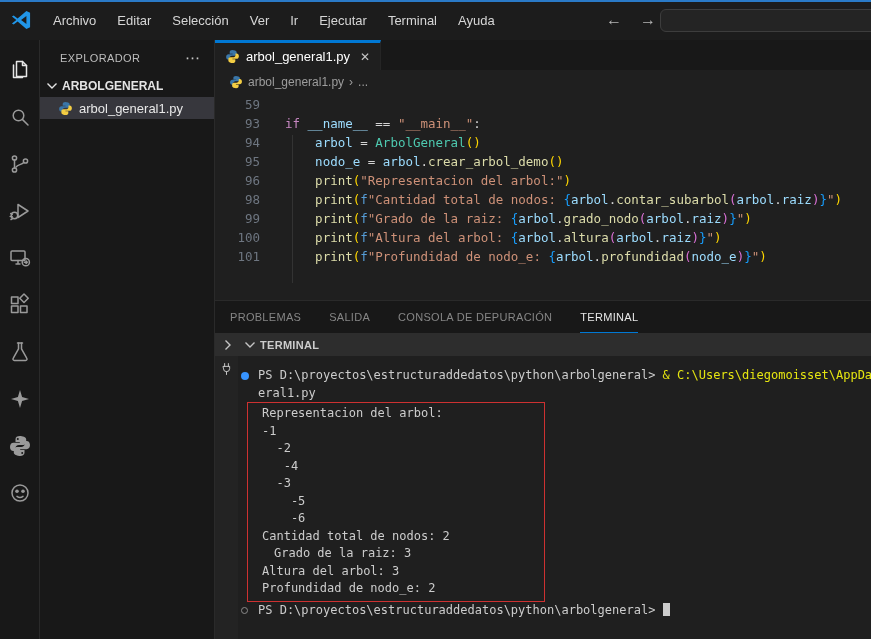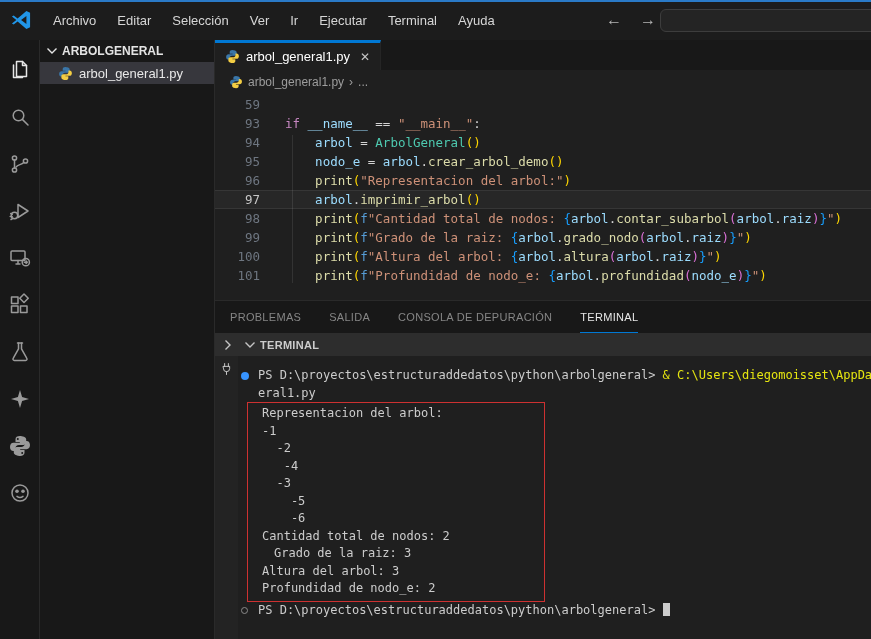--- a/index.html
+++ b/index.html
@@ -189,20 +189,24 @@
             <circle fill="none" stroke="currentColor" stroke-width="1.5" stroke-linecap="round" stroke-linejoin="round" cx="12" cy="12" r="8"></circle>
             <circle fill="currentColor" cx="9" cy="10.3" r="1.8"></circle>
             <circle fill="currentColor" cx="15" cy="10.3" r="1.8"></circle>
             <path fill="none" stroke="currentColor" stroke-width="1.5" stroke-linecap="round" stroke-linejoin="round" d="M9 15.4c2 1.4 4 1.4 6 0"></path>
           </svg>
         </span>
       </div>
     </div>
 
   <div id="sidebar">
+    <div id="sidebar-header">
+      <span id="sidebar-title">EXPLORADOR</span>
+      <span id="sidebar-more">⋯</span>
+    </div>
     <div class="folder-row">
       <span class="chev"><svg viewBox="0 0 16 16">
             <path fill="none" stroke="currentColor" stroke-width="1.4" d="M3.5 5.5 8 10l4.5-4.5"></path>
           </svg></span>
       <span>ARBOLGENERAL</span>
     </div>
     <div class="file-row selected">
       <span class="pyicon"><svg viewBox="0 0 16 16">
             <path fill="#3a76a8" d="M7.9 1C6.1 1 5 1.8 5 3.2V5h3.1v.5H3.7C2.3 5.5 1.2 6.7 1.2 8.4s1 2.9 2.4 2.9h1.2V9.6c0-1.4 1.2-2.5 2.6-2.5h3c1.2 0 2-.8 2-2V3.2C12.4 1.9 9.7 1 7.9 1z"></path>
             <path fill="#f3cd43" d="M8.1 15c1.8 0 2.9-.8 2.9-2.2V11H7.9v-.5h4.4c1.4 0 2.5-1.2 2.5-2.9s-1-2.9-2.4-2.9h-1.2v1.7c0 1.4-1.2 2.5-2.6 2.5h-3c-1.2 0-2 .8-2 2v1.9C3.6 14.1 6.3 15 8.1 15z"></path>
@@ -231,21 +235,20 @@
       <span>›</span>
       <span>...</span>
     </div>
     <div id="code">
       <div id="indent-guide"></div>
     <div class="code-row"><span class="lnum">59</span><span class="lcode"></span></div>
         <div class="code-row"><span class="lnum">93</span><span class="lcode"><span style="color: rgb(197, 134, 192);">if</span><span style="color: rgb(212, 212, 212);"> </span><span style="color: rgb(156, 220, 254);">__name__</span><span style="color: rgb(212, 212, 212);"> == </span><span style="color: rgb(206, 145, 120);">"__main__"</span><span style="color: rgb(212, 212, 212);">:</span></span></div>
         <div class="code-row"><span class="lnum">94</span><span class="lcode"><span style="color: rgb(212, 212, 212);">    </span><span style="color: rgb(156, 220, 254);">arbol</span><span style="color: rgb(212, 212, 212);"> = </span><span style="color: rgb(78, 201, 176);">ArbolGeneral</span><span style="color: rgb(255, 215, 0);">()</span></span></div>
         <div class="code-row"><span class="lnum">95</span><span class="lcode"><span style="color: rgb(212, 212, 212);">    </span><span style="color: rgb(156, 220, 254);">nodo_e</span><span style="color: rgb(212, 212, 212);"> = </span><span style="color: rgb(156, 220, 254);">arbol</span><span style="color: rgb(212, 212, 212);">.</span><span style="color: rgb(220, 220, 170);">crear_arbol_demo</span><span style="color: rgb(255, 215, 0);">()</span></span></div>
         <div class="code-row"><span class="lnum">96</span><span class="lcode"><span style="color: rgb(212, 212, 212);">    </span><span style="color: rgb(220, 220, 170);">print</span><span style="color: rgb(255, 215, 0);">(</span><span style="color: rgb(206, 145, 120);">"Representacion del arbol:"</span><span style="color: rgb(255, 215, 0);">)</span></span></div>
-        <div class="code-row current"><span class="lnum">97</span><span class="lcode"><span style="color: rgb(212, 212, 212);">    </span><span style="color: rgb(156, 220, 254);">arbol</span><span style="color: rgb(212, 212, 212);">.</span><span style="color: rgb(220, 220, 170);">imprimir_arbol</span><span style="color: rgb(255, 215, 0);">()</span></span></div>
         <div class="code-row"><span class="lnum">98</span><span class="lcode"><span style="color: rgb(212, 212, 212);">    </span><span style="color: rgb(220, 220, 170);">print</span><span style="color: rgb(255, 215, 0);">(</span><span style="color: rgb(86, 156, 214);">f</span><span style="color: rgb(206, 145, 120);">"Cantidad total de nodos: </span><span style="color: rgb(23, 159, 255);">{</span><span style="color: rgb(156, 220, 254);">arbol</span><span style="color: rgb(212, 212, 212);">.</span><span style="color: rgb(220, 220, 170);">contar_subarbol</span><span style="color: rgb(218, 112, 214);">(</span><span style="color: rgb(156, 220, 254);">arbol</span><span style="color: rgb(212, 212, 212);">.</span><span style="color: rgb(156, 220, 254);">raiz</span><span style="color: rgb(218, 112, 214);">)</span><span style="color: rgb(23, 159, 255);">}</span><span style="color: rgb(206, 145, 120);">"</span><span style="color: rgb(255, 215, 0);">)</span></span></div>
         <div class="code-row"><span class="lnum">99</span><span class="lcode"><span style="color: rgb(212, 212, 212);">    </span><span style="color: rgb(220, 220, 170);">print</span><span style="color: rgb(255, 215, 0);">(</span><span style="color: rgb(86, 156, 214);">f</span><span style="color: rgb(206, 145, 120);">"Grado de la raiz: </span><span style="color: rgb(23, 159, 255);">{</span><span style="color: rgb(156, 220, 254);">arbol</span><span style="color: rgb(212, 212, 212);">.</span><span style="color: rgb(220, 220, 170);">grado_nodo</span><span style="color: rgb(218, 112, 214);">(</span><span style="color: rgb(156, 220, 254);">arbol</span><span style="color: rgb(212, 212, 212);">.</span><span style="color: rgb(156, 220, 254);">raiz</span><span style="color: rgb(218, 112, 214);">)</span><span style="color: rgb(23, 159, 255);">}</span><span style="color: rgb(206, 145, 120);">"</span><span style="color: rgb(255, 215, 0);">)</span></span></div>
         <div class="code-row"><span class="lnum">100</span><span class="lcode"><span style="color: rgb(212, 212, 212);">    </span><span style="color: rgb(220, 220, 170);">print</span><span style="color: rgb(255, 215, 0);">(</span><span style="color: rgb(86, 156, 214);">f</span><span style="color: rgb(206, 145, 120);">"Altura del arbol: </span><span style="color: rgb(23, 159, 255);">{</span><span style="color: rgb(156, 220, 254);">arbol</span><span style="color: rgb(212, 212, 212);">.</span><span style="color: rgb(220, 220, 170);">altura</span><span style="color: rgb(218, 112, 214);">(</span><span style="color: rgb(156, 220, 254);">arbol</span><span style="color: rgb(212, 212, 212);">.</span><span style="color: rgb(156, 220, 254);">raiz</span><span style="color: rgb(218, 112, 214);">)</span><span style="color: rgb(23, 159, 255);">}</span><span style="color: rgb(206, 145, 120);">"</span><span style="color: rgb(255, 215, 0);">)</span></span></div>
         <div class="code-row"><span class="lnum">101</span><span class="lcode"><span style="color: rgb(212, 212, 212);">    </span><span style="color: rgb(220, 220, 170);">print</span><span style="color: rgb(255, 215, 0);">(</span><span style="color: rgb(86, 156, 214);">f</span><span style="color: rgb(206, 145, 120);">"Profundidad de nodo_e: </span><span style="color: rgb(23, 159, 255);">{</span><span style="color: rgb(156, 220, 254);">arbol</span><span style="color: rgb(212, 212, 212);">.</span><span style="color: rgb(220, 220, 170);">profundidad</span><span style="color: rgb(218, 112, 214);">(</span><span style="color: rgb(156, 220, 254);">nodo_e</span><span style="color: rgb(218, 112, 214);">)</span><span style="color: rgb(23, 159, 255);">}</span><span style="color: rgb(206, 145, 120);">"</span><span style="color: rgb(255, 215, 0);">)</span></span></div>
       </div>
   </div>
 
   <div id="panel">
     <div id="panel-tabs">
         <div class="panel-tab">PROBLEMAS</div>

